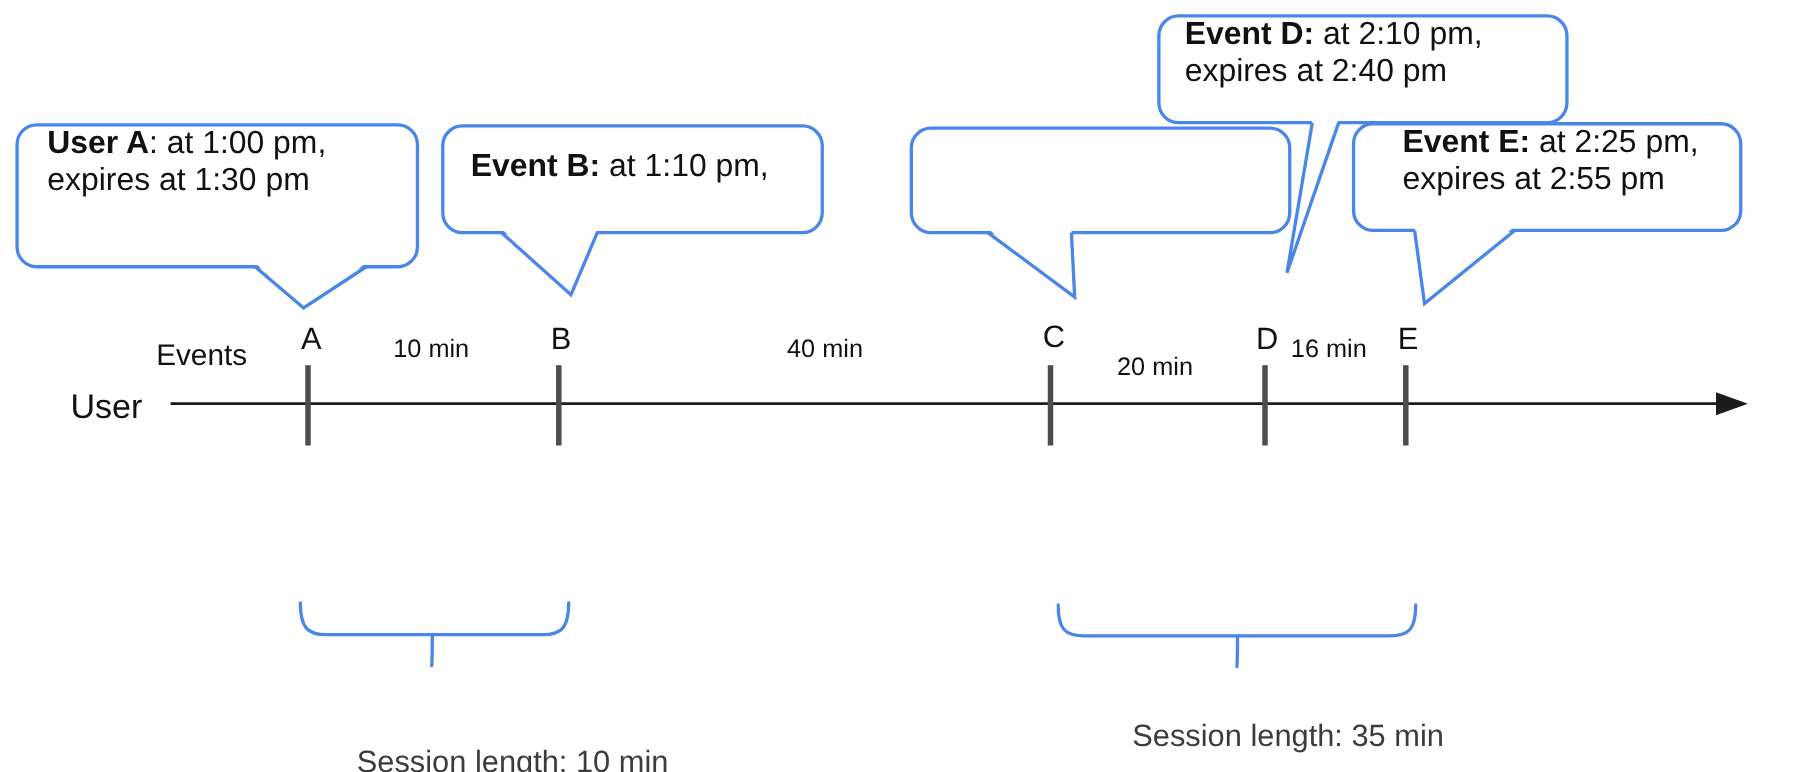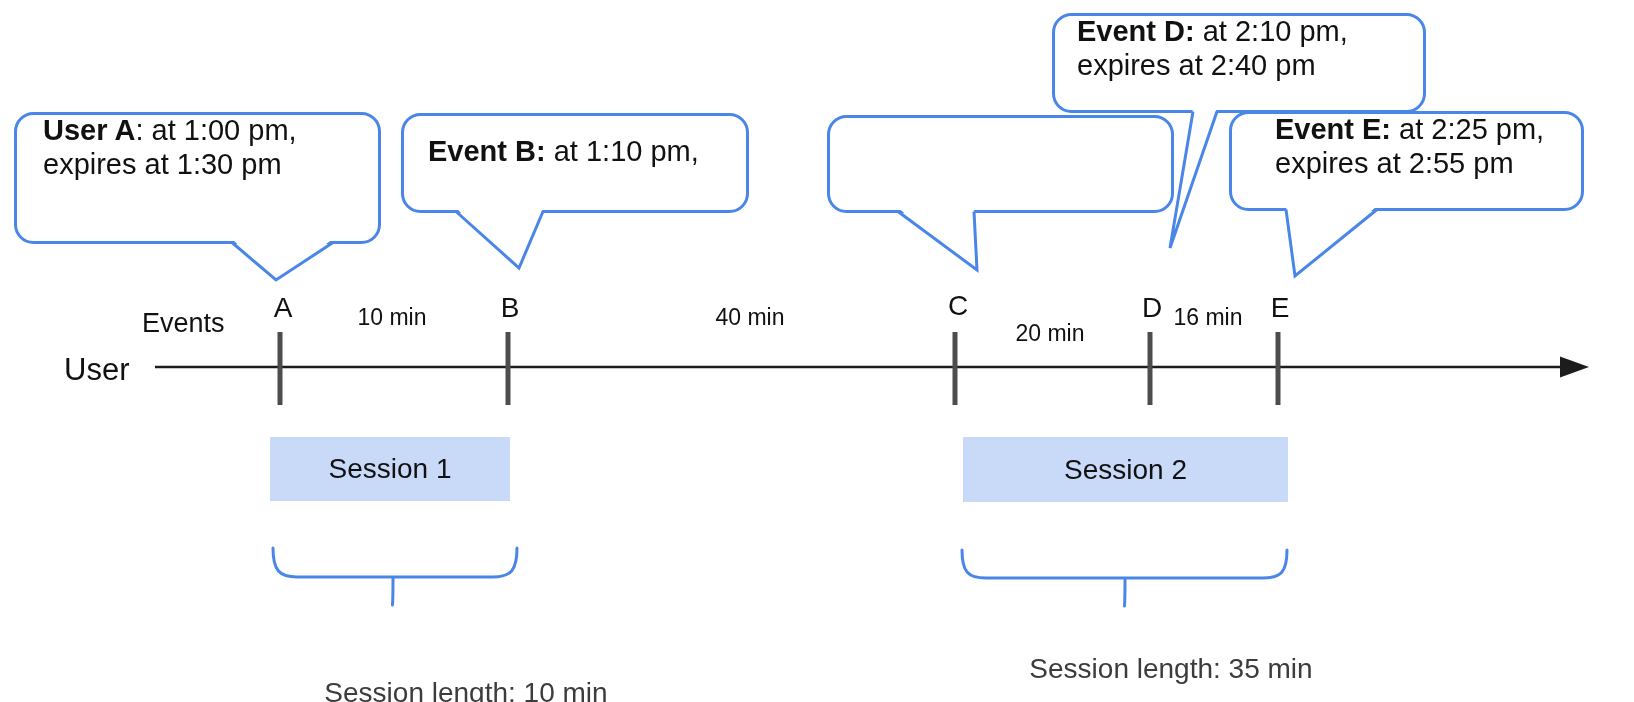--- a/index.html
+++ b/index.html
@@ -111,23 +111,17 @@
   <div class="label marker-label center" style="left:510px;top:292px;">B</div>
   <div class="label marker-label center" style="left:958px;top:290px;">C</div>
   <div class="label marker-label center" style="left:1152px;top:292px;">D</div>
   <div class="label marker-label center" style="left:1280px;top:292px;">E</div>
 
   <div class="label interval-label center" style="left:392px;top:304px;">10 min</div>
   <div class="label interval-label center" style="left:750px;top:304px;">40 min</div>
   <div class="label interval-label center" style="left:1050px;top:320px;">20 min</div>
   <div class="label interval-label center" style="left:1208px;top:304px;">16 min</div>
 
-  <div class="session-box" style="left:270px;top:437px;width:240px;height:64px;">
-    <span>Session 1</span>
-  </div>
-  <div class="session-box" style="left:963px;top:437px;width:325px;height:65px;">
-    <span>Session 2</span>
-  </div>
 
   <div class="session-length" style="left:418px;top:677px;margin-left:48px;">Session length: 10 min</div>
   <div class="session-length" style="left:1171px;top:653px;">Session length: 35 min</div>
 
 </div>
 
 </body></html>

